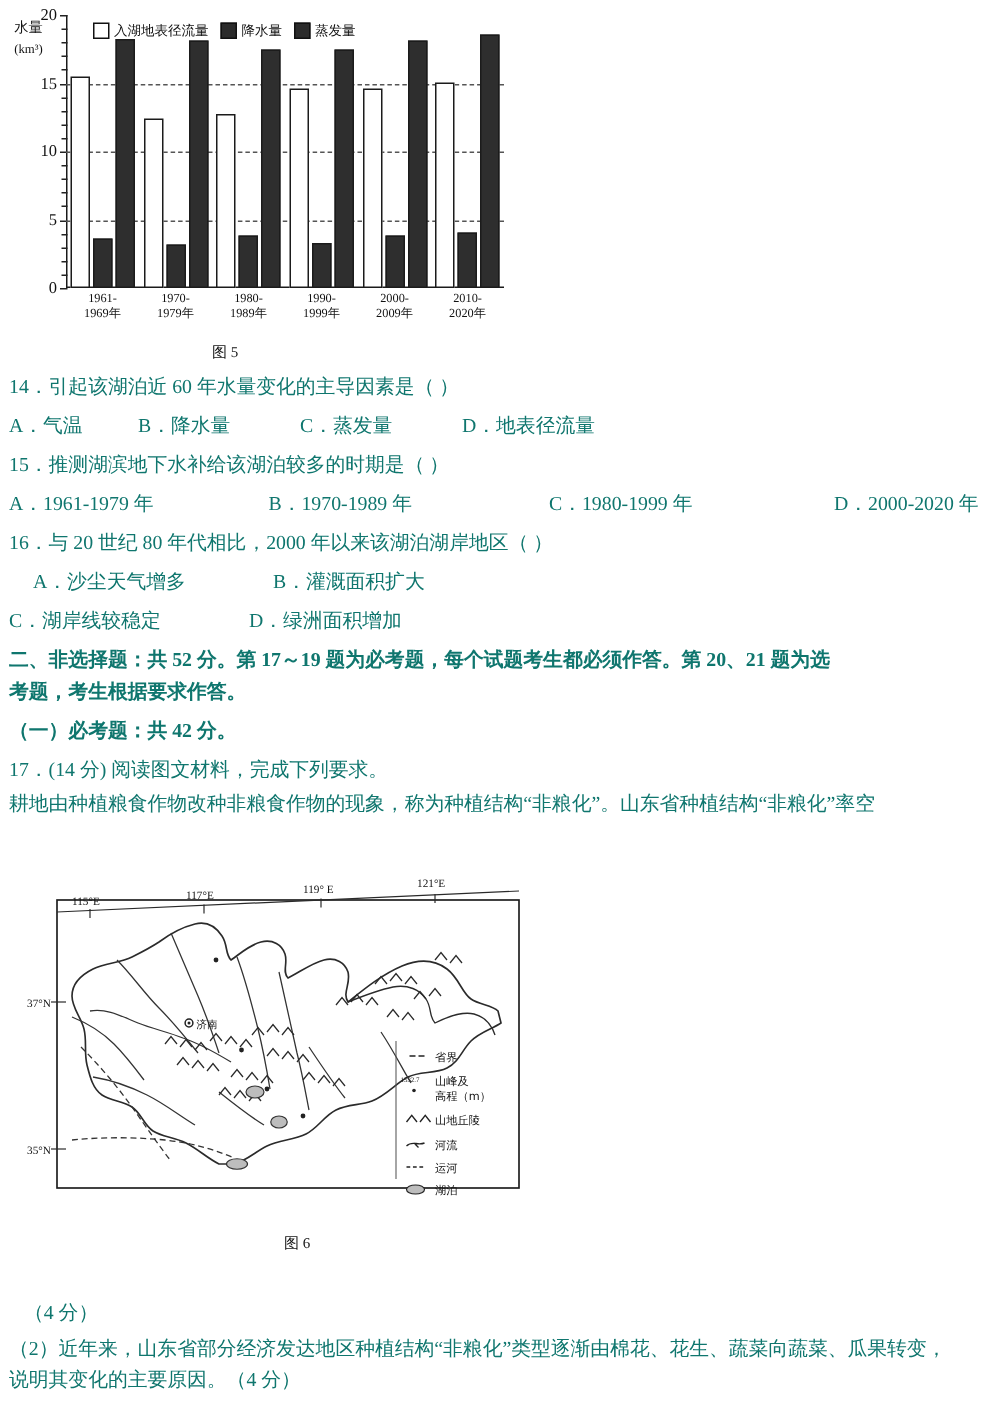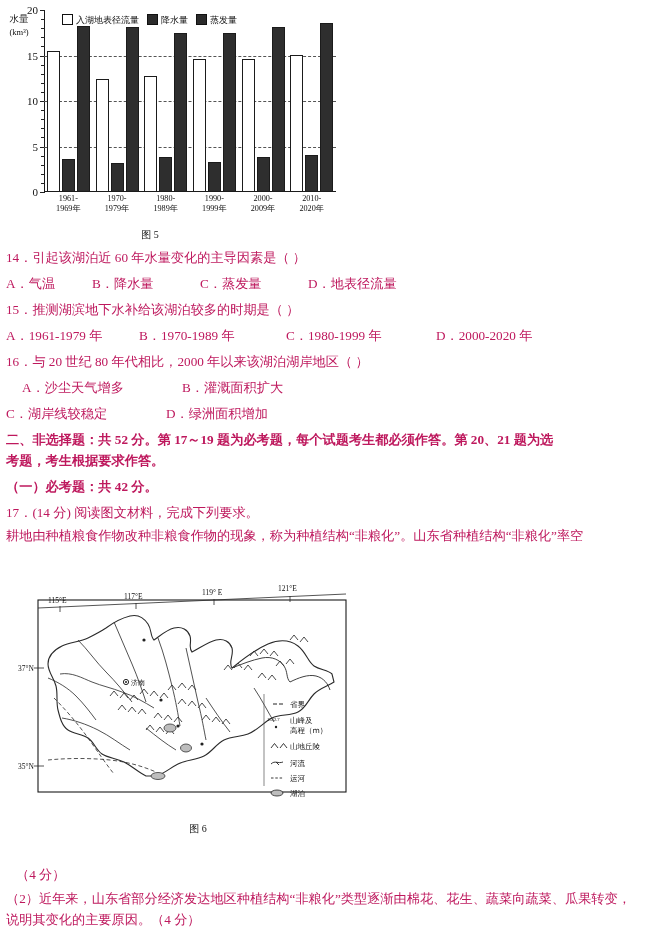--- a/index.html
+++ b/index.html
@@ -23,39 +23,39 @@
   .ylabel-t{position:absolute;right:calc(100% + 6px);transform:translateY(-50%);
             font-size:11px;font-family:"Liberation Serif",serif;color:#111;white-space:nowrap;}
   .gridline{position:absolute;left:0;width:292px;height:0;
             border-top:1px dashed #555;}
   .axis-title{position:absolute;left:2px;top:14px;width:34px;
               font-size:9.5px;line-height:11px;text-align:center;color:#111;}
   .axis-title .unit{display:block;font-size:8.5px;margin-top:2px;}
 
   .legend{position:absolute;left:62px;top:14px;display:flex;align-items:center;
           gap:8px;font-size:9px;white-space:nowrap;z-index:6;}
-  .lg-item{display:flex;gap:3px;}
+  .lg-item{display:flex;align-items:center;gap:3px;}
   .lg-swatch{width:9px;height:9px;border:1px solid #111;display:inline-block;}
   .lg-swatch.hollow{background:#fff;}
   .lg-swatch.solid{background:#2b2b2b;}
 
   .groups{position:absolute;left:0;bottom:0;width:292px;height:182px;
           display:flex;align-items:flex-end;}
   .grp{flex:1 1 0;height:100%;position:relative;display:flex;align-items:flex-end;
        justify-content:center;gap:2px;}
   .bar{width:11px;position:relative;z-index:3;}
   .bar.hollow{background:#fff;border:1px solid #1b1b1b;}
   .bar.solid{background:#2e2e2e;border:1px solid #1b1b1b;}
   .xlabels{position:absolute;left:44px;top:194px;width:292px;display:flex;}
   .xlab{flex:1 1 0;text-align:center;font-size:8.2px;line-height:9.5px;color:#111;}
   .fig-cap{position:absolute;width:100%;text-align:center;font-size:10px;}
   #fig5cap{left:0;top:228px;width:300px;}
 
   
-  .txt{position:absolute;font-size:13.2px;line-height:17px;color:#be185d;
+  .txt{position:absolute;font-size:13.2px;line-height:17px;color:#0f766e;
        font-family:"Liberation Serif","DejaVu Serif",serif;}
   .q-line{white-space:nowrap;}
   .opts{display:flex;}
   .opt{white-space:nowrap;}
   .bold{font-weight:bold;}
   .para{text-align:justify;}
 
   
   #fig6{position:absolute;left:18px;top:578px;width:420px;height:258px;}
   #fig6 svg{display:block;}
@@ -194,21 +194,21 @@
   <div class="txt opts" style="left:6px;top:275px;width:655px;">
     <span class="opt" style="width:86px;">A．气温</span>
     <span class="opt" style="width:108px;">B．降水量</span>
     <span class="opt" style="width:108px;">C．蒸发量</span>
     <span class="opt">D．地表径流量</span>
   </div>
 
   <div class="txt" style="left:6px;top:301px;width:655px;">
     <div class="q-line">15．推测湖滨地下水补给该湖泊较多的时期是（      ）</div>
   </div>
-  <div class="txt opts" style="left:6px;top:327px;width:655px;">
+  <div class="txt opts" style="left:6px;top:327px;width:655px;gap:40px;">
     <span class="opt" style="width:133px;">A．1961-1979 年</span>
     <span class="opt" style="width:147px;">B．1970-1989 年</span>
     <span class="opt" style="width:150px;">C．1980-1999 年</span>
     <span class="opt">D．2000-2020 年</span>
   </div>
 
   <div class="txt" style="left:6px;top:353px;width:655px;">
     <div class="q-line">16．与 20 世纪 80 年代相比，2000 年以来该湖泊湖岸地区（      ）</div>
   </div>
   <div class="txt opts" style="left:22px;top:379px;width:655px;">

